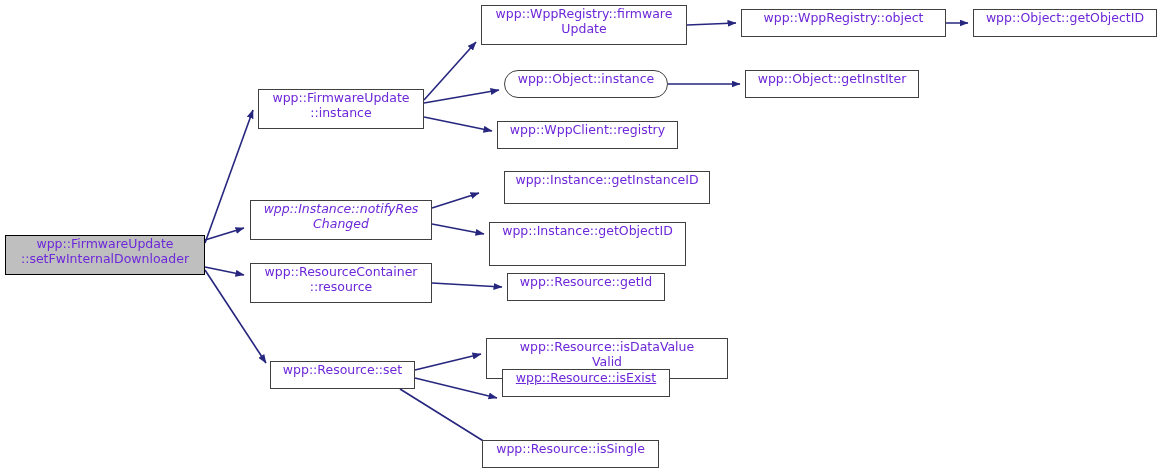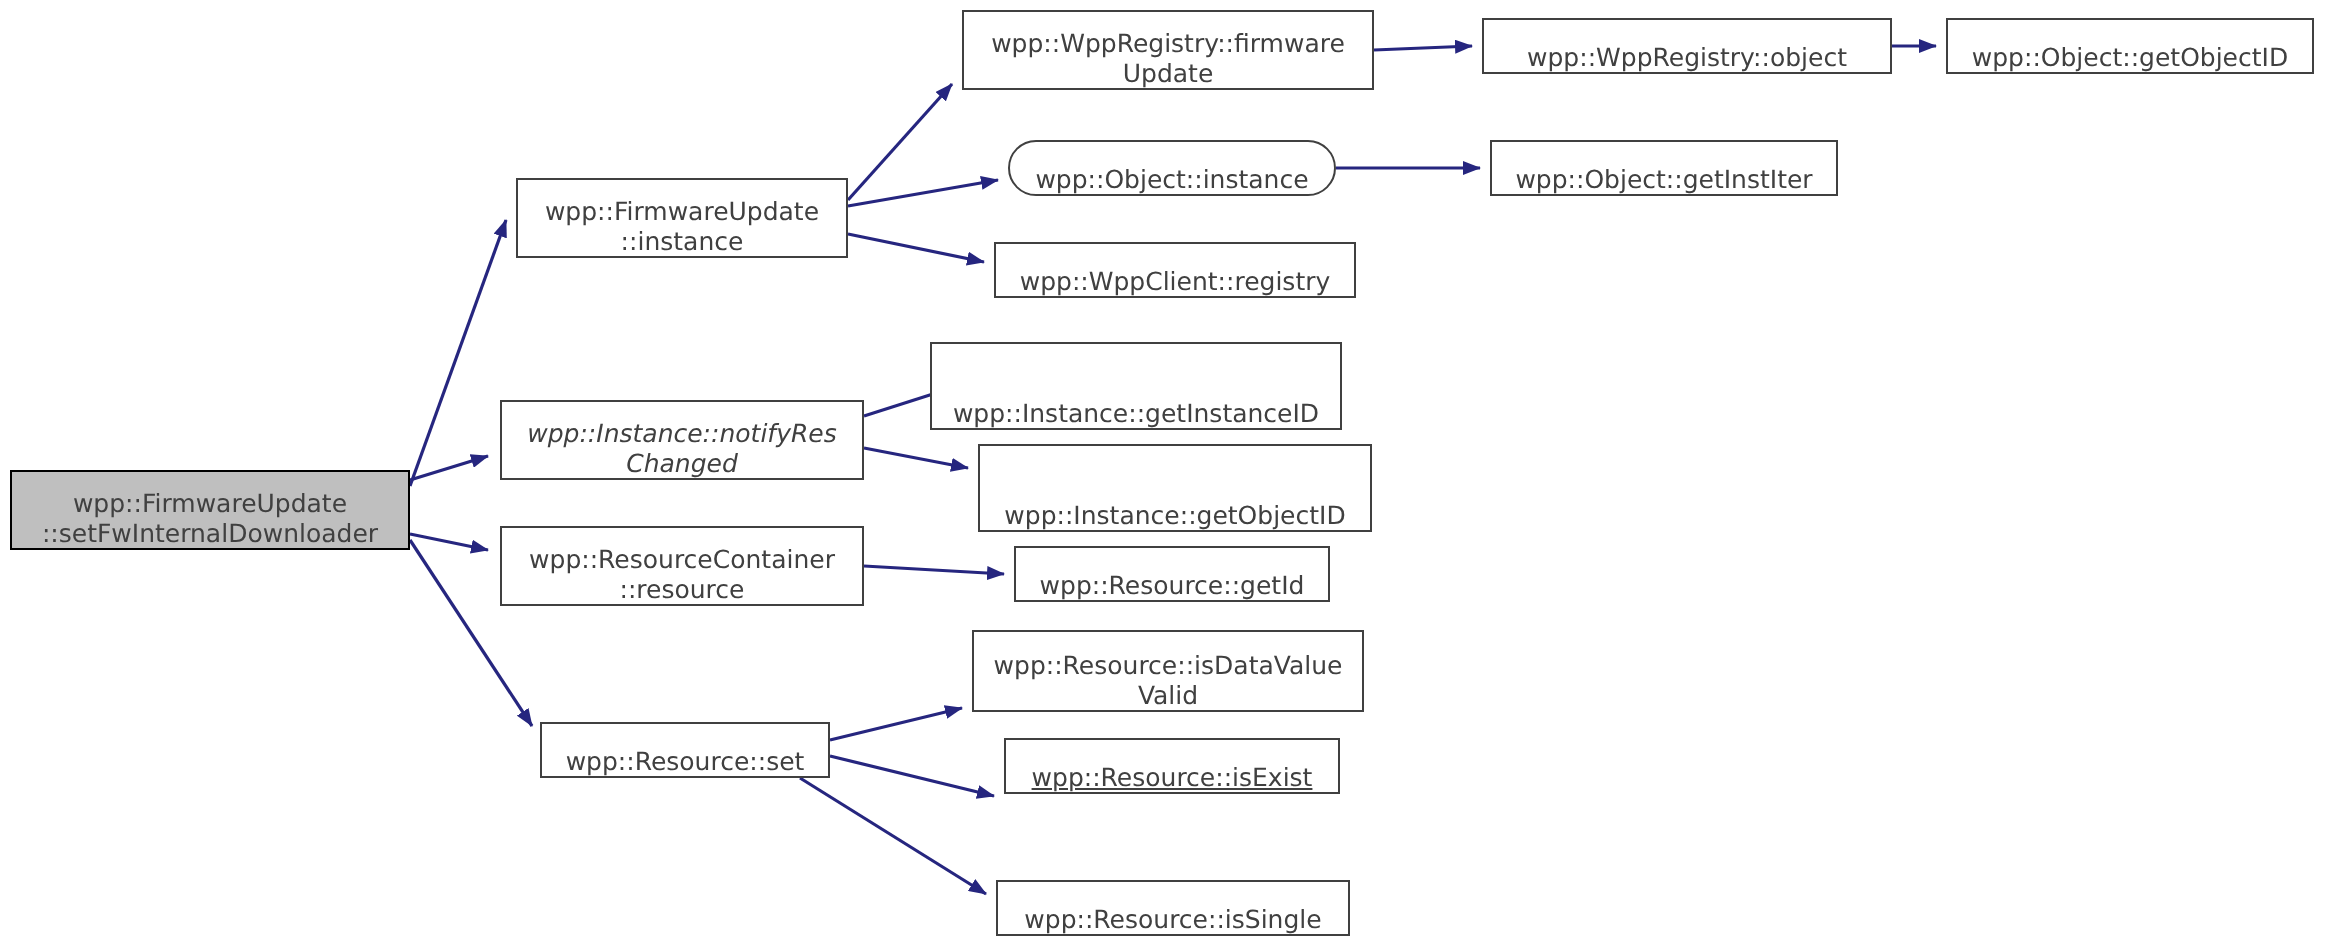--- a/index.html
+++ b/index.html
@@ -20,26 +20,26 @@
     left: 0;
     top: 0;
     width: 1163px;
     height: 474px;
     pointer-events: none;
   }
   .node {
     position: absolute;
     box-sizing: border-box;
     display: flex;
-    align-items: flex-end;
+    align-items: flex-start;
     justify-content: center;
     text-align: center;
     border: 1px solid #404040;
     background: #ffffff;
-    color: #404040;
+    color: #6d28d9;
     font-size: 12.5px;
     line-height: 15px;
     letter-spacing: 0px;
     white-space: pre-line;
     padding: 0 3px;
     z-index: 2;
   }
   .node.root {
     background: #bfbfbf;
     border-color: #000000;
@@ -87,25 +87,25 @@
 ::instance</span></div>
       <div class="node" style="left: 250px; top: 200px; width: 182px; height: 40px; font-style: italic;"><span class="node-label">wpp::Instance::notifyRes
 Changed</span></div>
       <div class="node" style="left: 250px; top: 263px; width: 182px; height: 40px;"><span class="node-label">wpp::ResourceContainer
 ::resource</span></div>
       <div class="node" style="left: 270px; top: 361px; width: 145px; height: 28px;"><span class="node-label">wpp::Resource::set</span></div>
       <div class="node" style="left: 481px; top: 5px; width: 206px; height: 40px;"><span class="node-label">wpp::WppRegistry::firmware
 Update</span></div>
       <div class="node" style="left: 504px; top: 70px; width: 164px; height: 28px; border-radius: 14px;"><span class="node-label">wpp::Object::instance</span></div>
       <div class="node" style="left: 497px; top: 121px; width: 181px; height: 28px;"><span class="node-label">wpp::WppClient::registry</span></div>
-      <div class="node" style="left: 465px; top: 171px; width: 206px; height: 44px;"><span class="node-label">wpp::Instance::getInstanceID</span></div>
+      <div class="node" style="left: 504px; top: 171px; width: 206px; height: 33px;"><span class="node-label">wpp::Instance::getInstanceID</span></div>
       <div class="node" style="left: 489px; top: 222px; width: 197px; height: 44px;"><span class="node-label">wpp::Instance::getObjectID</span></div>
       <div class="node" style="left: 507px; top: 273px; width: 158px; height: 28px;"><span class="node-label">wpp::Resource::getId</span></div>
-      <div class="node" style="left: 486px; top: 315px; width: 196px; height: 41px;"><span class="node-label">wpp::Resource::isDataValue
+      <div class="node" style="left: 486px; top: 338px; width: 242px; height: 41px;"><span class="node-label">wpp::Resource::isDataValue
 Valid</span></div>
       <div class="node" style="left: 502px; top: 369px; width: 168px; height: 28px; text-decoration: underline;"><span class="node-label">wpp::Resource::isExist</span></div>
-      <div class="node" style="left: 498px; top: 440px; width: 177px; height: 28px;"><span class="node-label">wpp::Resource::isSingle</span></div>
+      <div class="node" style="left: 482px; top: 440px; width: 177px; height: 28px;"><span class="node-label">wpp::Resource::isSingle</span></div>
       <div class="node" style="left: 741px; top: 9px; width: 205px; height: 28px;"><span class="node-label">wpp::WppRegistry::object</span></div>
       <div class="node" style="left: 745px; top: 70px; width: 174px; height: 28px;"><span class="node-label">wpp::Object::getInstIter</span></div>
       <div class="node" style="left: 973px; top: 9px; width: 184px; height: 28px;"><span class="node-label">wpp::Object::getObjectID</span></div>
     </div>
 
 </div>
 
 </body></html>

